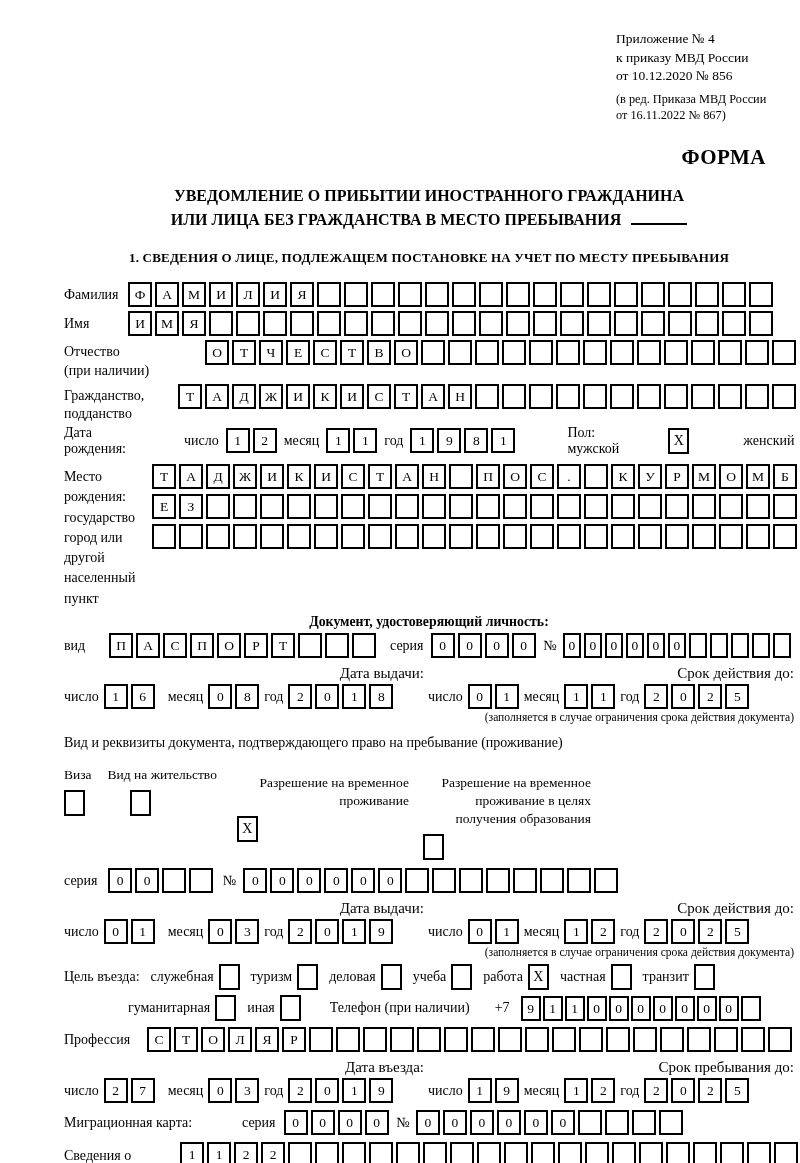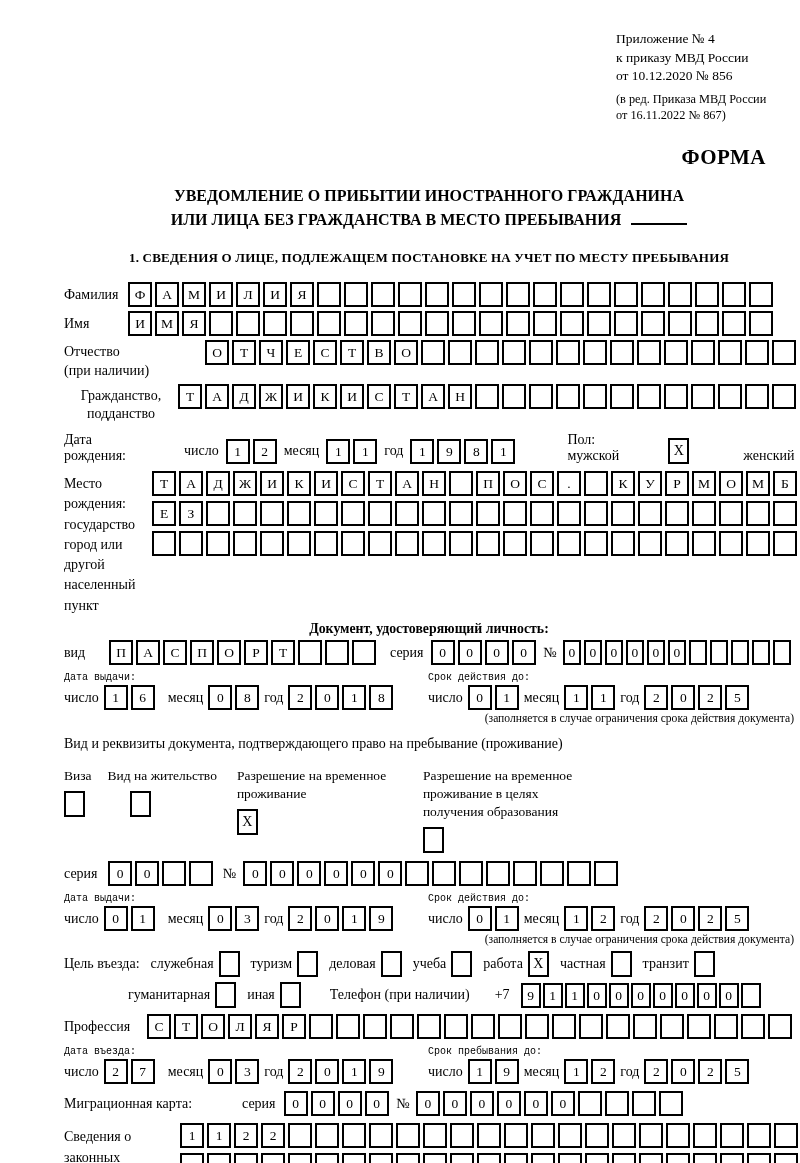--- a/index.html
+++ b/index.html
@@ -32,29 +32,29 @@
   .cbox{flex:none;box-sizing:border-box;width:21px;height:26px;border:2px solid #000;
         text-align:center;font-size:14px;line-height:22px;}
 
   
   .dgroup{display:flex;align-items:center;gap:5px;}
   .dgroup .lab{padding:0 2px;}
 
   .date-pair{display:flex;margin-top:7px;font-size:14px;}
   .dp-left{flex:none;width:360px;}
   .dp-right{flex:1;padding-left:4px;}
-  .dp-head{text-align:left;font-size:10px;margin-bottom:2px;font-family:Liberation Mono, monospace;}
+  .dp-head{text-align:right;font-size:15px;margin-bottom:2px;}
   .dp-fields{display:flex;align-items:center;gap:5px;}
   .dp-note{font-size:11.6px;margin-top:2px;text-align:right;white-space:nowrap;}
 
   .para{margin-top:8px;font-size:14px;line-height:1.55;}
 
   .cbrow{display:flex;align-items:flex-start;margin-top:8px;font-size:13.5px;line-height:1.35;}
   .cbitem{display:flex;align-items:flex-start;gap:6px;flex-direction:column;}
-  .cbtext-c{text-align:left;}
+  .cbtext-c{text-align:right;margin-top:8px;}
 
   .opt{display:flex;align-items:center;gap:5px;}
   .optrow{display:flex;align-items:center;margin-top:5px;font-size:14px;gap:11px;}
 </style>
 </head>
 <body>
 
 <div class="page">
 
   <div class="appendix">
@@ -163,21 +163,21 @@
         <span class="cell"></span>
         <span class="cell"></span>
         <span class="cell"></span>
         <span class="cell"></span>
         <span class="cell"></span>
         <span class="cell"></span>
       </div>
   </div>
 
   <div class="frow">
-    <div class="lblblock" style="width:114px;text-align:center;">
+    <div class="lblblock" style="width:114px;">
       <div>Гражданство,</div>
       <div>подданство</div>
     </div>
     <div class="cells">
         <span class="cell">Т</span>
         <span class="cell">А</span>
         <span class="cell">Д</span>
         <span class="cell">Ж</span>
         <span class="cell">И</span>
         <span class="cell">К</span>
@@ -194,21 +194,21 @@
         <span class="cell"></span>
         <span class="cell"></span>
         <span class="cell"></span>
         <span class="cell"></span>
         <span class="cell"></span>
         <span class="cell"></span>
         <span class="cell"></span>
       </div>
   </div>
 
-  <div class="frow" style="margin-top:8px;align-items:flex-end;gap:42px;">
+  <div class="frow" style="margin-top:1px;align-items:center;gap:42px;">
     <span>Дата рождения:</span>
     <div class="dgroup" style="margin-left:14px;">
       <span class="lab">число</span>
       <div class="cells">
           <span class="cell">1</span>
           <span class="cell">2</span>
         </div>
       <span class="lab">месяц</span>
       <div class="cells">
           <span class="cell">1</span>

